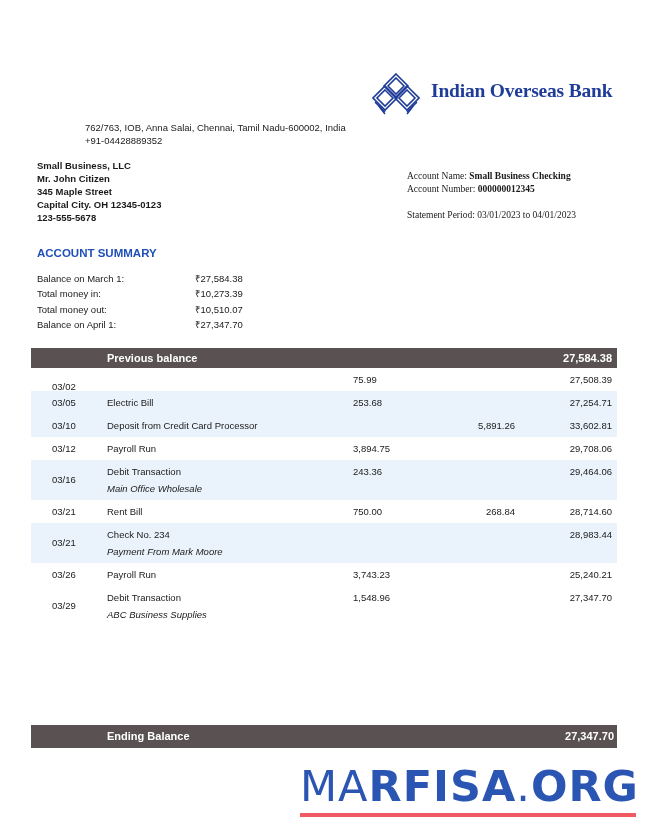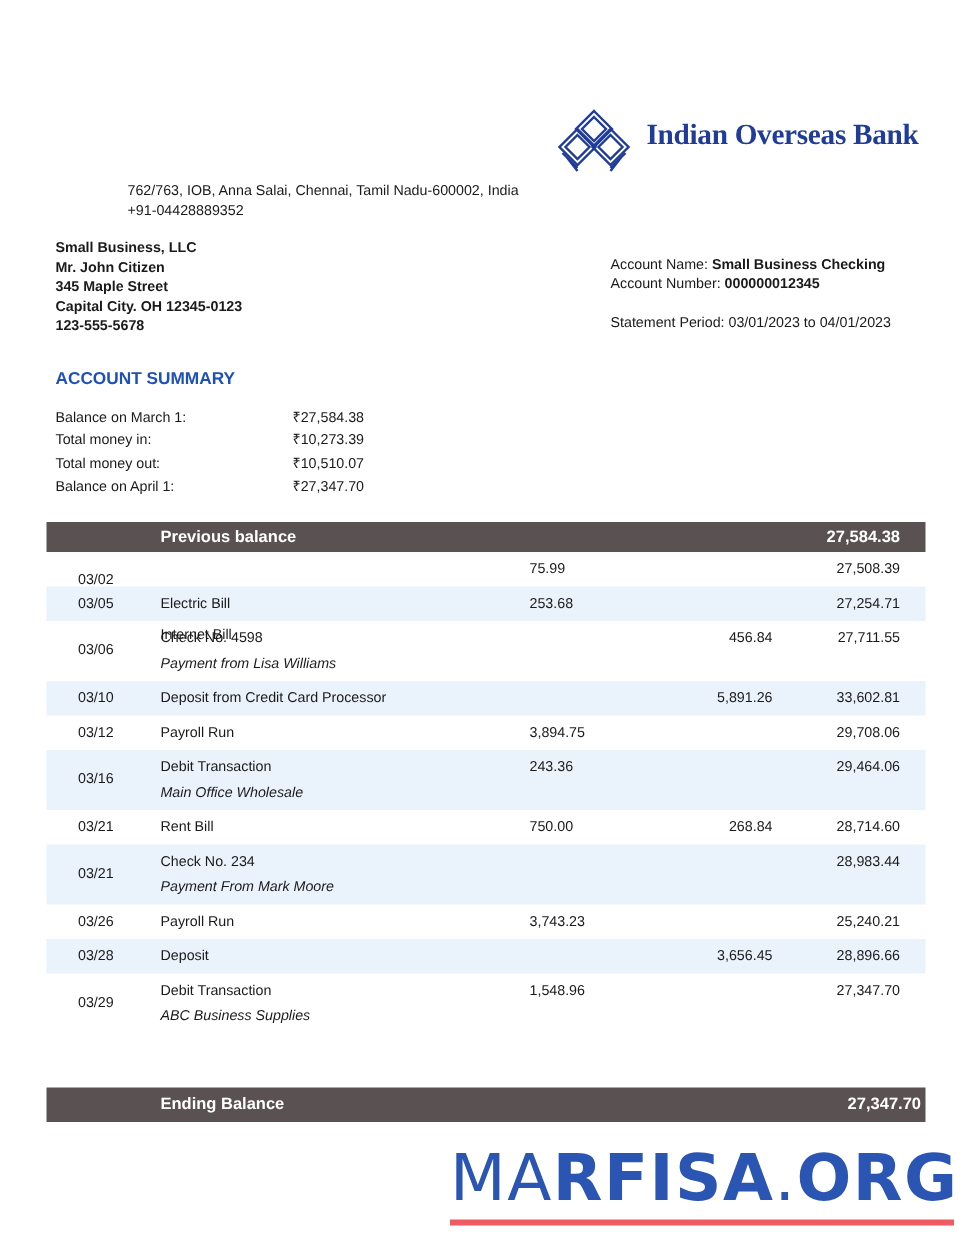--- a/index.html
+++ b/index.html
@@ -10,21 +10,21 @@
     .bold { font-weight:bold; }
 
     
     #logo { left:370px; top:72px; width:250px; height:46px; }
     #logo-mark { position:absolute; left:2px; top:0; width:48px; height:44px; }
     #logo-text { position:absolute; left:61px; top:8px; font-family:"Liberation Serif", serif;
                  font-weight:bold; font-size:19.5px; color:#1f3c99; white-space:nowrap; letter-spacing:-0.2px; }
 
     #bank-address { left:37px; top:121px;margin-left:48px; }
     #customer { left:37px; top:159px; }
-    #account-info { left:407px; top:170px; }
+    #account-info { left:407px; top:170px;font-family:Liberation Serif, serif; }
     #account-info .period { margin-top:13px; }
 
     #summary-title { left:37px; top:247px; font-size:11.5px; font-weight:bold; color:#1f4fb8; }
     #summary { left:37px; top:271px; font-size:9.5px; }
     #summary .row { height:15.3px; line-height:15.3px; position:relative; width:230px;text-align:right; }
     #summary .lbl { position:absolute; left:0; }
     #summary .val { position:absolute; left:158px; }
 
     
     #tx-table { left:31px; top:348px; width:586px; }
@@ -32,21 +32,21 @@
     .thead span { position:absolute; top:9px; }
     .prev { height:20px; background:#5a5252; color:#ffffff; position:relative; font-weight:bold; font-size:11px; }
     .prev span { position:absolute; top:4px; }
     .trow { position:relative; font-size:9.5px; }
     .trow.alt { background:#eaf3fc; }
     .trow span { position:absolute; }
     .c-date { left:21px; }
     .c-desc { left:76px; }
     .c-wd { left:322px; }
     .c-dep { right:102px; text-align:right; }
-    .c-bal { right:17px; text-align:right; }
+    .c-bal { right:5px; text-align:right; }
     .thead .c-date { left:21px; }
     .thead .c-desc { left:76px; }
     .thead .c-wd { left:322px; }
     .thead .c-dep { left:441px; right:auto; }
     .thead .c-bal { right:3px; }
     .sub { font-style:italic; }
     .end { position:absolute; left:31px; top:725px; width:586px; height:23px; background:#5a5252; color:#fff;
            font-weight:bold; font-size:11px; }
     .end span { position:absolute; top:5px; }
 
@@ -127,28 +127,20 @@
         <span class="c-dep" style="top: 6px;"></span>
         <span class="c-bal" style="top: 6px;">27,508.39</span>
       </div>
       <div class="trow alt" style="height: 23px;">
         <span class="c-date" style="top: 6px;">03/05</span>
         <span class="c-desc" style="top: 6px;">Electric Bill</span>
         <span class="c-wd" style="top: 6px;">253.68</span>
         <span class="c-dep" style="top: 6px;"></span>
         <span class="c-bal" style="top: 6px;">27,254.71</span>
       </div>
-      <div class="trow" style="height: 40px;">
-        <span class="c-date" style="top: 14px;">03/06</span>
-        <span class="c-desc" style="top: 6px;">Check No. 4598</span>
-        <span class="c-wd" style="top: 6px;"></span>
-        <span class="c-dep" style="top: 6px;">456.84</span>
-        <span class="c-bal" style="top: 6px;">27,711.55</span>
-        <span class="c-desc sub" style="top: 23px;">Payment from Lisa Williams</span>
-      </div>
       <div class="trow alt" style="height: 23px;">
         <span class="c-date" style="top: 6px;">03/10</span>
         <span class="c-desc" style="top: 6px;">Deposit from Credit Card Processor</span>
         <span class="c-wd" style="top: 6px;"></span>
         <span class="c-dep" style="top: 6px;">5,891.26</span>
         <span class="c-bal" style="top: 6px;">33,602.81</span>
       </div>
       <div class="trow" style="height: 23px;">
         <span class="c-date" style="top: 6px;">03/12</span>
         <span class="c-desc" style="top: 6px;">Payroll Run</span>
@@ -179,27 +171,20 @@
         <span class="c-bal" style="top: 6px;">28,983.44</span>
         <span class="c-desc sub" style="top: 23px;">Payment From Mark Moore</span>
       </div>
       <div class="trow" style="height: 23px;">
         <span class="c-date" style="top: 6px;">03/26</span>
         <span class="c-desc" style="top: 6px;">Payroll Run</span>
         <span class="c-wd" style="top: 6px;">3,743.23</span>
         <span class="c-dep" style="top: 6px;"></span>
         <span class="c-bal" style="top: 6px;">25,240.21</span>
       </div>
-      <div class="trow alt" style="height: 23px;">
-        <span class="c-date" style="top: 6px;">03/28</span>
-        <span class="c-desc" style="top: 6px;">Deposit</span>
-        <span class="c-wd" style="top: 6px;"></span>
-        <span class="c-dep" style="top: 6px;">3,656.45</span>
-        <span class="c-bal" style="top: 6px;">28,896.66</span>
-      </div>
       <div class="trow" style="height: 40px;">
         <span class="c-date" style="top: 14px;">03/29</span>
         <span class="c-desc" style="top: 6px;">Debit Transaction</span>
         <span class="c-wd" style="top: 6px; text-align: center;">1,548.96</span>
         <span class="c-dep" style="top: 6px;"></span>
         <span class="c-bal" style="top: 6px;">27,347.70</span>
         <span class="c-desc sub" style="top: 23px;">ABC Business Supplies</span>
       </div>
     </div>
 </div>

